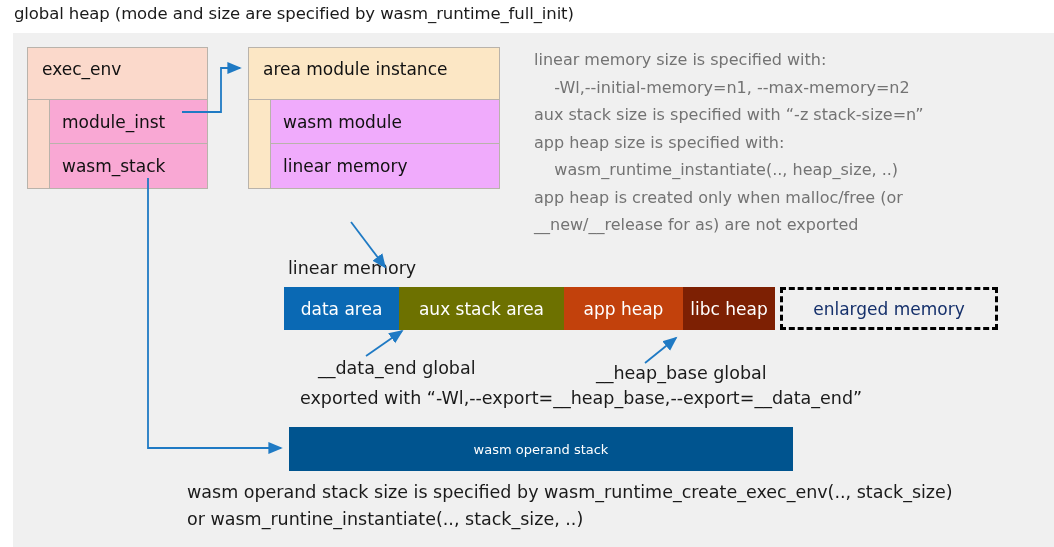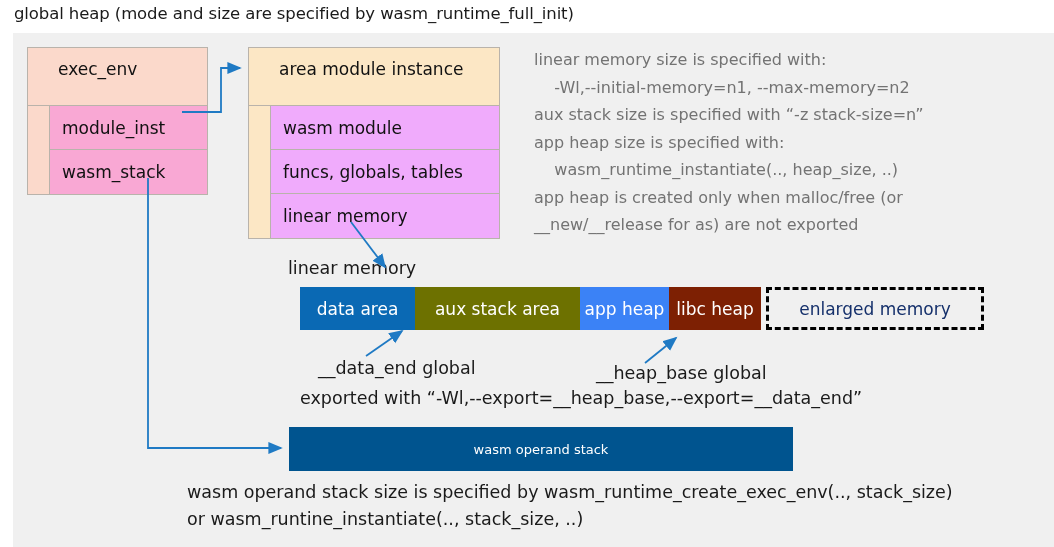--- a/index.html
+++ b/index.html
@@ -46,22 +46,22 @@
   .struct {
     position: absolute;
     border: 1px solid #b9b3ab;
     box-sizing: border-box;
     font-size: 17px;
     color: #111111;
   }
   .struct .hdr {
     box-sizing: border-box;
     border-bottom: 1px solid #b9b3ab;
-    padding: 7px 0 7px 30px;
-    height: 58px;
+    padding: 7px 0 7px 14px;
+    height: 52px;
     line-height: 29px;
     white-space: nowrap;
   }
   .struct .body {
     display: flex;
     box-sizing: border-box;
   }
   .struct .gutter {
     width: 22px;
     flex: 0 0 22px;
@@ -121,21 +121,21 @@
     left: 288px;
     top: 258px;
     font-size: 17.5px;
     color: #1a1a1a;
     white-space: nowrap;
   }
 
   
   .membar {
     position: absolute;
-    left: 300px;
+    left: 284px;
     top: 287px;
     height: 43px;
     display: flex;
     align-items: stretch;
   }
   .seg {
     display: flex;
     align-items: center;
     justify-content: center;
     color: #ffffff;
@@ -218,40 +218,39 @@
       </div>
     </div>
   </div>
 
   <div class="struct" id="module-instance">
     <div class="hdr">area module instance</div>
     <div class="body">
       <div class="gutter"></div>
       <div class="rows">
         <div class="row">wasm module</div>
-        <div class="row">funcs, globals, tables</div>
         <div class="row">linear memory</div>
       </div>
     </div>
   </div>
 
   <div class="notes">linear memory size is specified with:
     -Wl,--initial-memory=n1, --max-memory=n2
 aux stack size is specified with “-z stack-size=n”
 app heap size is specified with:
     wasm_runtime_instantiate(.., heap_size, ..)
 app heap is created only when malloc/free (or
 __new/__release for as) are not exported</div>
 
   <div class="lm-caption">linear memory</div>
 
   <div class="membar" id="membar">
       <div class="seg" style="width: 115px; background: rgb(10, 105, 180); color: rgb(255, 255, 255);">data area</div>
       <div class="seg" style="width: 165px; background: rgb(109, 113, 0); color: rgb(255, 255, 255);">aux stack area</div>
-      <div class="seg" style="width: 89px; background: #3b82f6; color: rgb(255, 255, 255);">app heap</div>
+      <div class="seg" style="width: 119px; background: #c2410c; color: rgb(255, 255, 255);">app heap</div>
       <div class="seg" style="width: 92px; background: rgb(125, 32, 3); color: rgb(255, 255, 255);">libc heap</div>
       <div class="seg enlarged" style="width: 218px; color: rgb(21, 48, 107);">enlarged memory</div>
     </div>
 
   <div class="ann" id="ann-data-end">__data_end global</div>
   <div class="ann" id="ann-heap-base">__heap_base global</div>
   <div class="ann" id="ann-exported">exported with “-Wl,--export=__heap_base,--export=__data_end”</div>
 
   <div id="operand-stack" style="background: rgb(0, 84, 143);">wasm operand stack</div>
 

